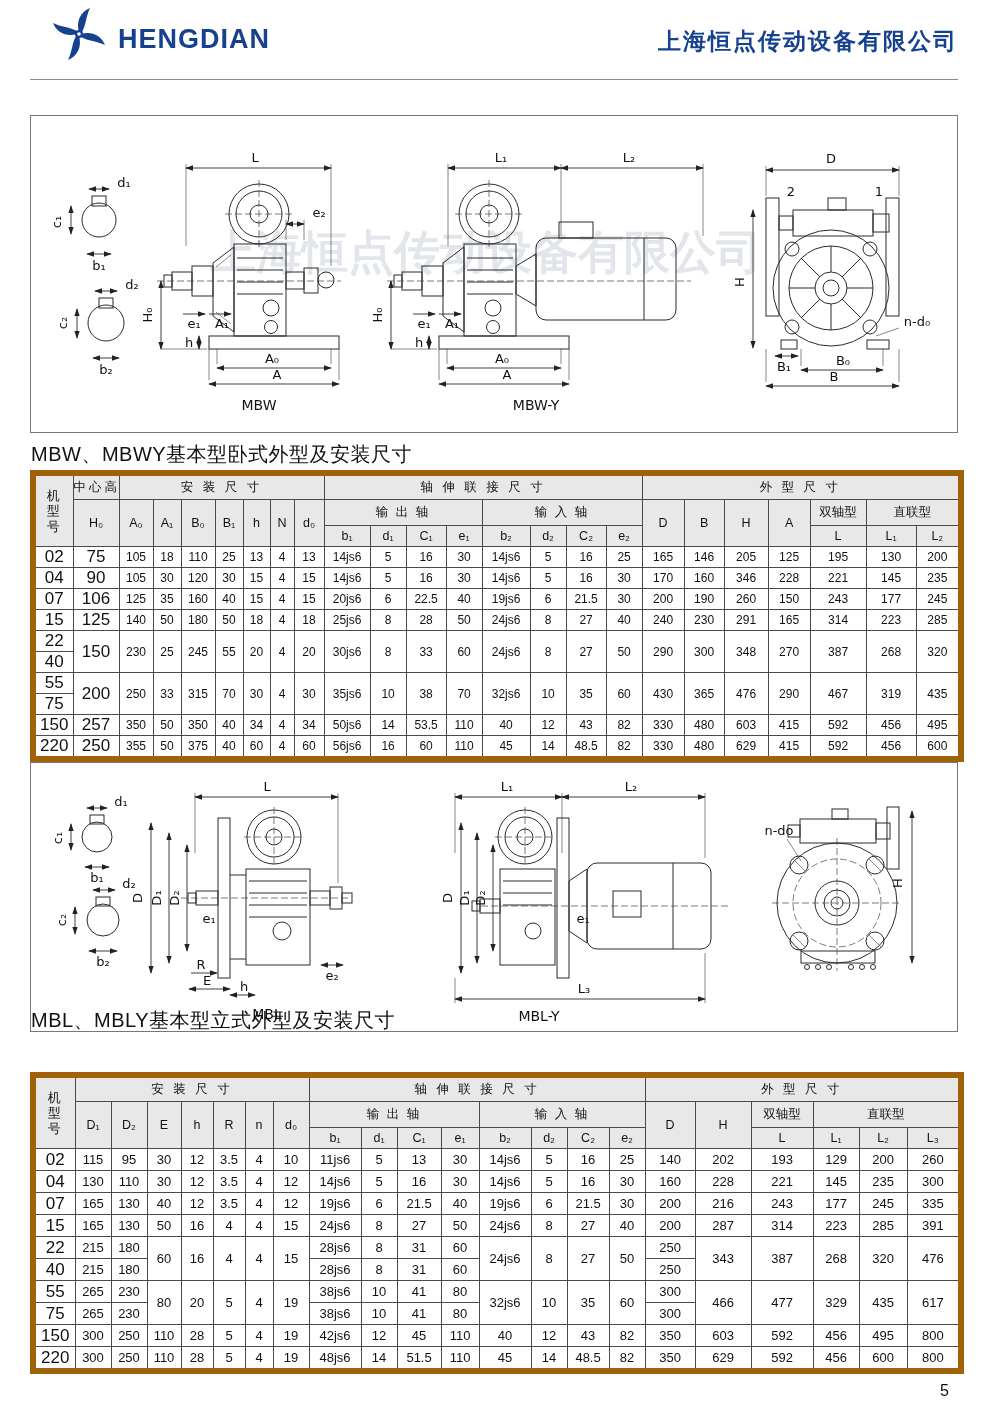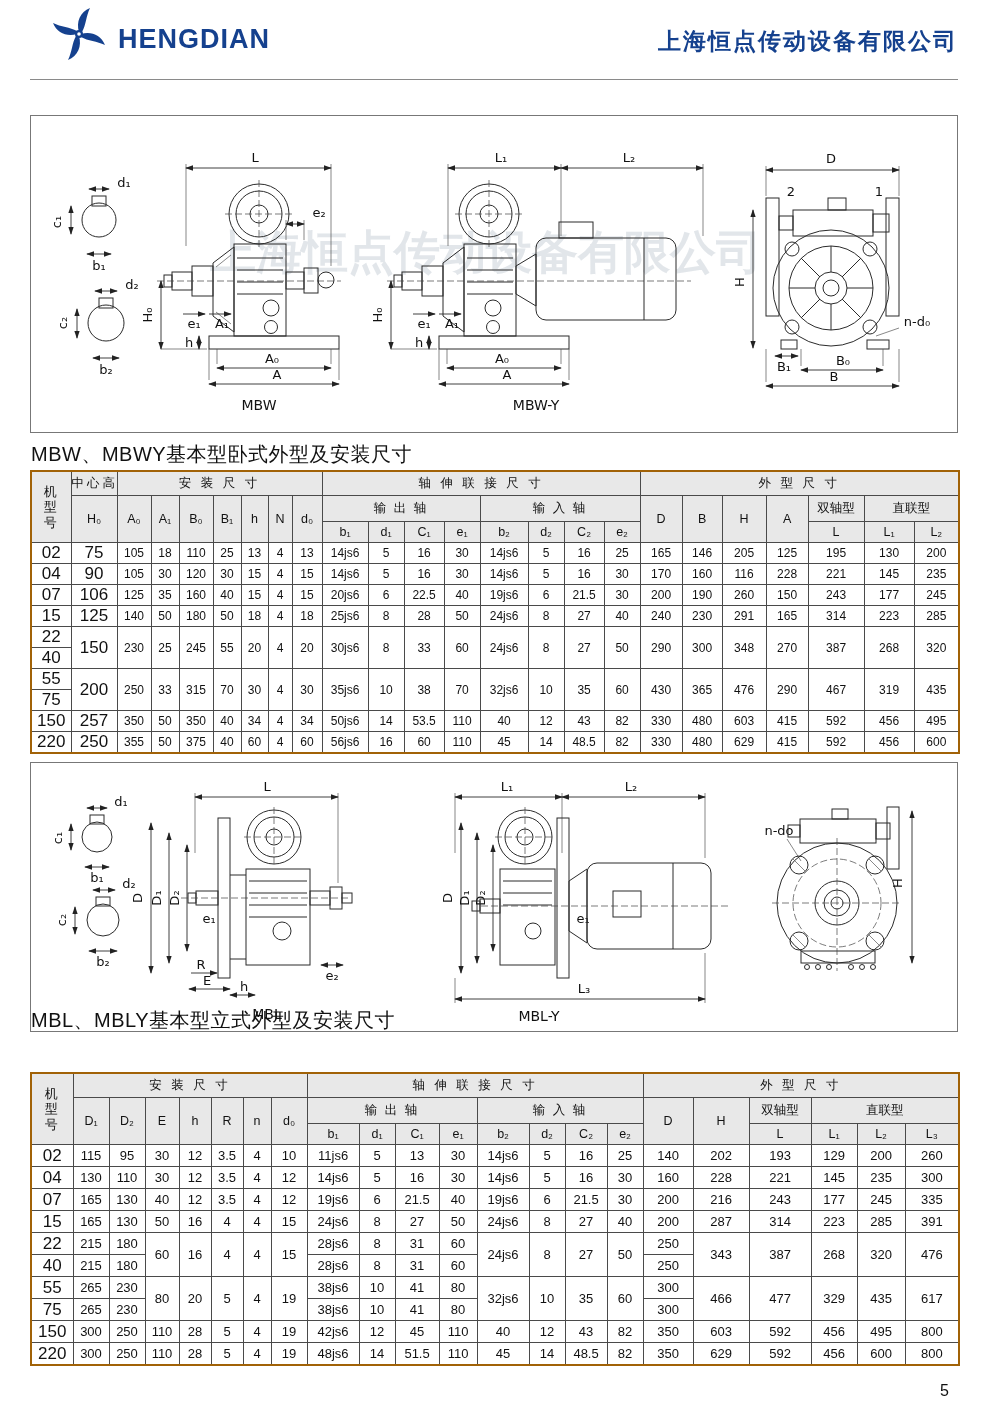--- a/index.html
+++ b/index.html
@@ -17,21 +17,21 @@
   #frame1{top:115px;height:316px}
   #frame2{top:762px;height:268px}
   
   .sec-title{position:absolute;left:31px;font-size:20px;color:#111;letter-spacing:.5px}
   #title1{top:441px}
   #title2{top:1007px}
   
   .twrap{position:absolute;left:30px;width:928px}
   #t1wrap{top:470px}
   #t2wrap{top:1072px}
-  table.spec{border-collapse:collapse;table-layout:fixed;width:928px;border:2px solid #a16207}
+  table.spec{border-collapse:collapse;table-layout:fixed;width:928px;border:6px solid #a16207}
   .spec th,.spec td{border:1px solid #4a4a4a;text-align:center;vertical-align:middle;
     padding:0;overflow:hidden;white-space:nowrap;font-weight:normal}
   .spec th{background:#e8e8e8;font-size:12.5px}
   .spec tr.h1 th{height:23px;letter-spacing:3px}
   .spec tr.h2 th{height:25px;letter-spacing:2px}
   .spec tr.h3 th{height:20px;letter-spacing:0}
   .spec th.sub,.spec tr.h2 th.sub{letter-spacing:0}
   #t1 td{font-size:12px;height:20px}
   #t2 td{font-size:13px;height:21px}
   #t1 td:first-child,#t1 td:nth-child(2),#t2 td:first-child{font-size:17px}
@@ -367,21 +367,21 @@
           <td>14js6</td>
           <td>5</td>
           <td>16</td>
           <td>30</td>
           <td>14js6</td>
           <td>5</td>
           <td>16</td>
           <td>30</td>
           <td>170</td>
           <td>160</td>
-          <td>116</td>
+          <td>346</td>
           <td>228</td>
           <td>221</td>
           <td>145</td>
           <td>235</td>
         </tr>
         <tr>
           <td>07</td>
           <td>106</td>
           <td>125</td>
           <td>35</td>

